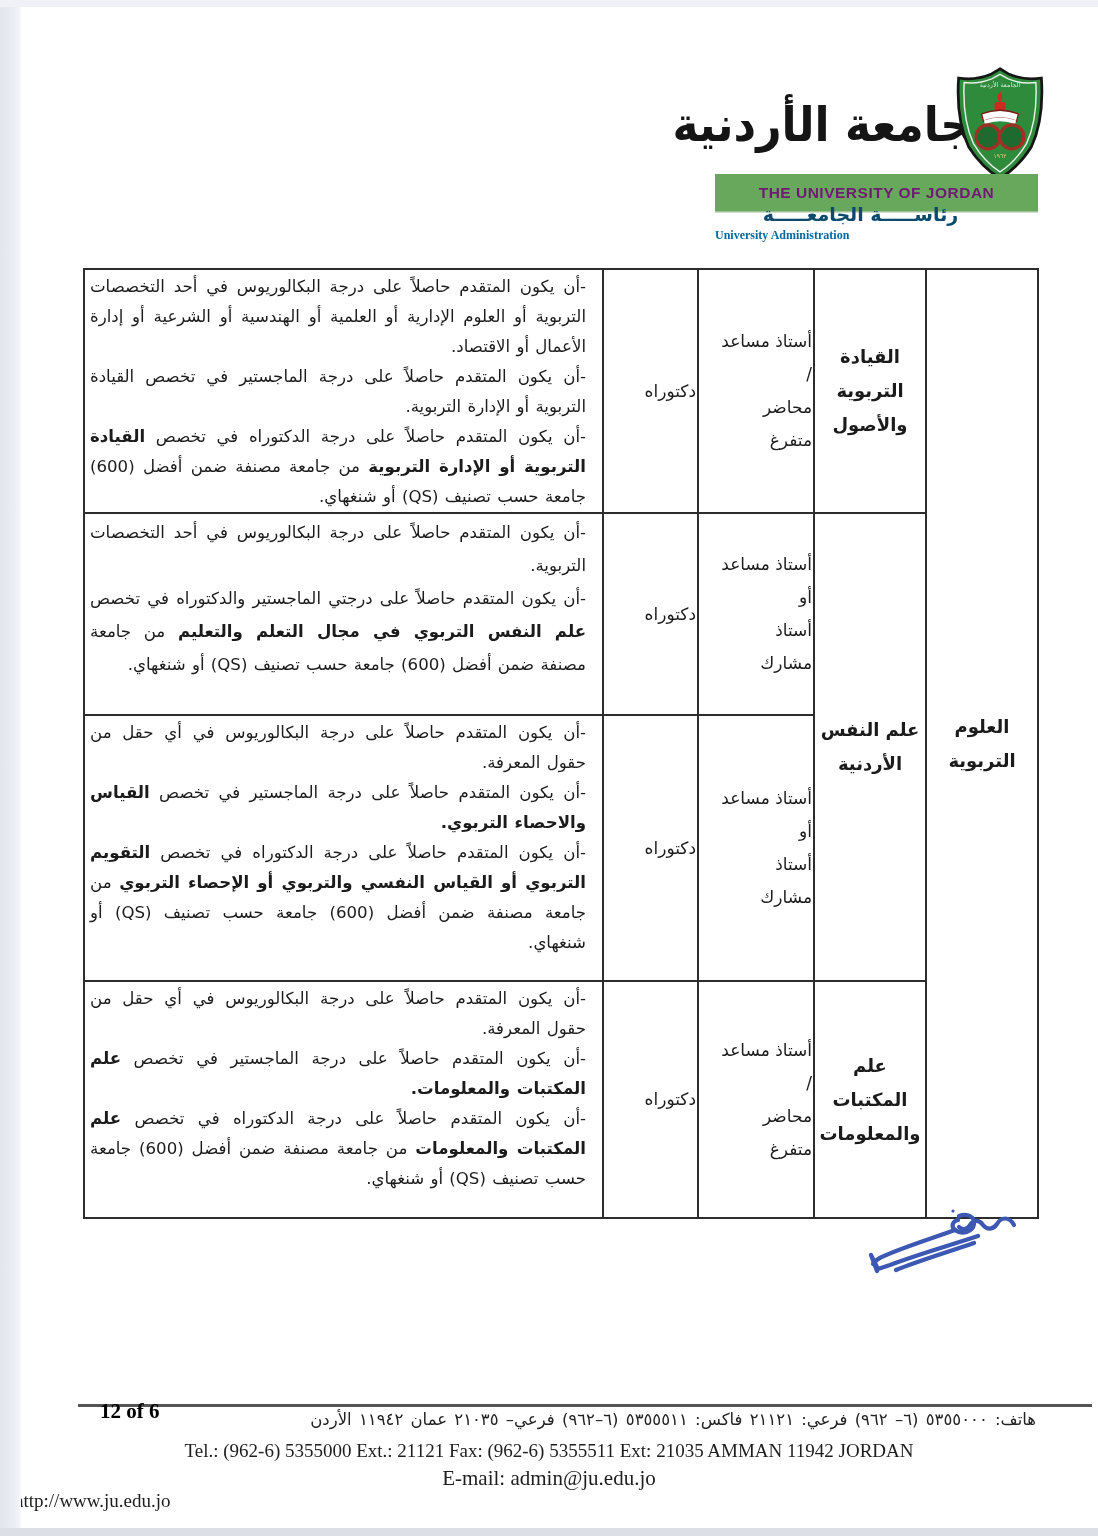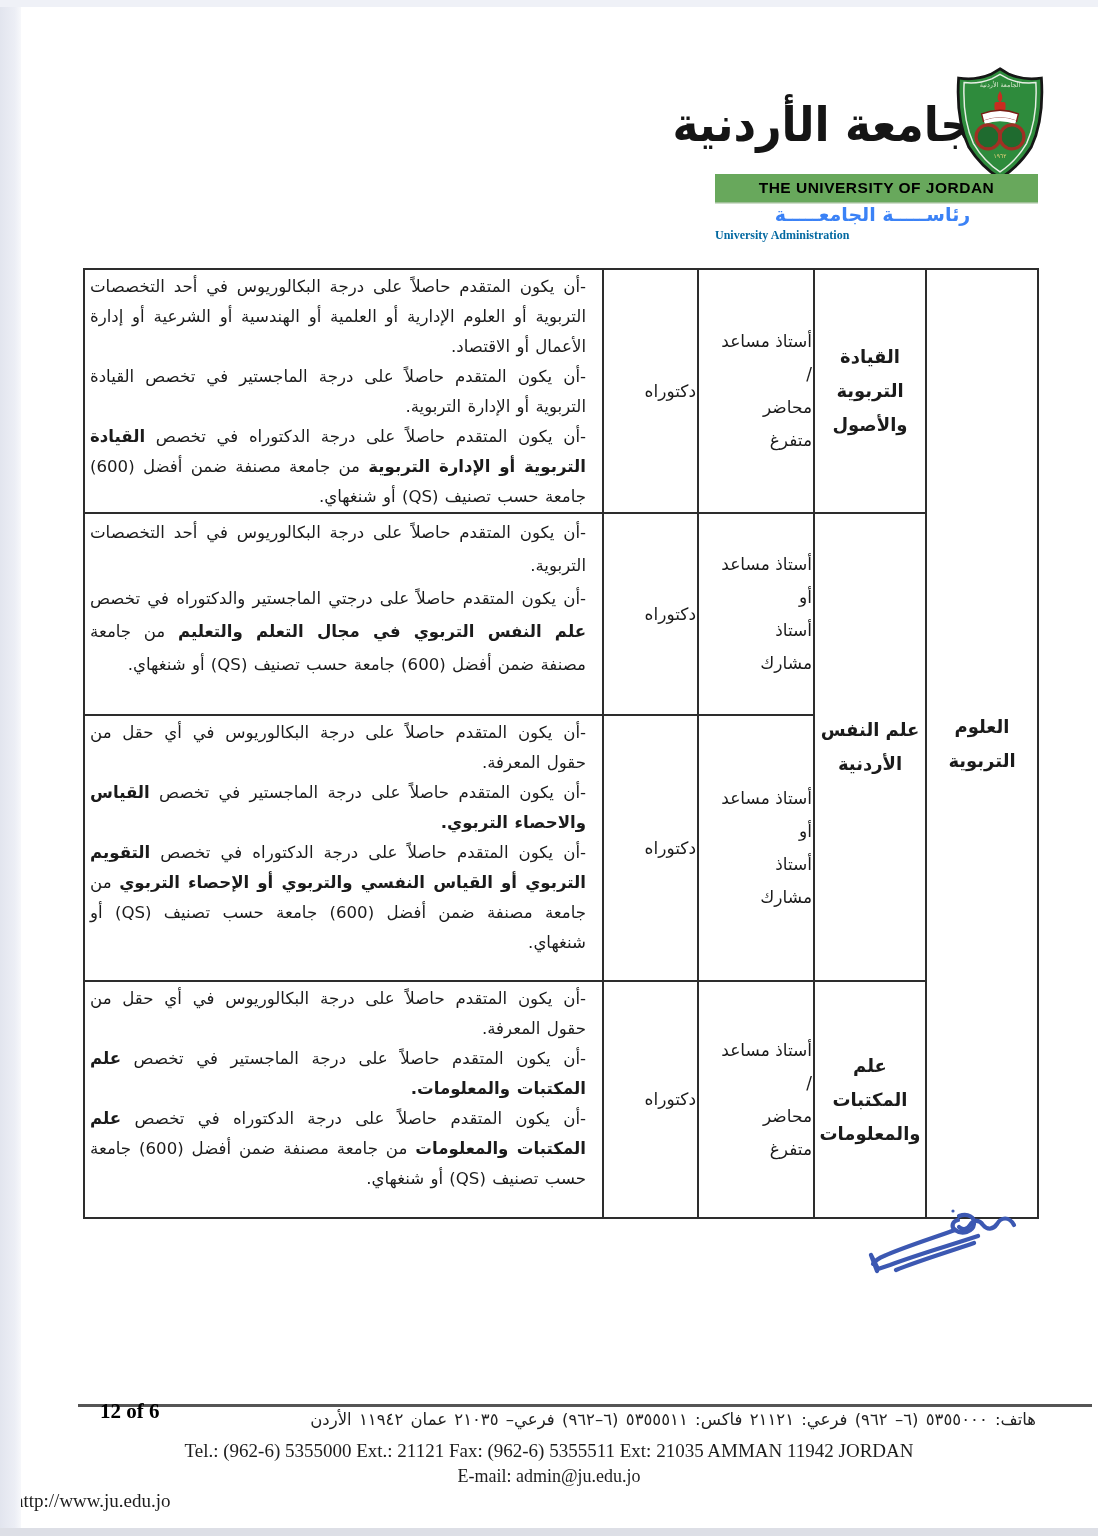--- a/index.html
+++ b/index.html
@@ -13,30 +13,30 @@
   .edge-top{position:absolute;left:0;top:0;width:1098px;height:7px;background:#eff1f7;z-index:6;}
   .edge-bottom{position:absolute;left:0;top:1528px;width:1098px;height:8px;background:#dddfe6;z-index:6;}
   .arabic-logo{
     position:absolute;right:142px;top:78px;width:236px;height:92px;
     display:flex;align-items:center;justify-content:center;
     font-weight:bold;font-size:44px;color:#151515;letter-spacing:-2px;
     transform:scaleY(1.08);white-space:nowrap;direction:rtl;
   }
   .crest{position:absolute;right:52px;top:66px;width:92px;height:116px;}
   .banner{
-    position:absolute;right:60px;top:174px;width:323px;height:28px;
+    position:absolute;right:60px;top:174px;width:323px;height:37px;
     display:flex;align-items:center;justify-content:center;
     font-family:"Liberation Sans",sans-serif;font-weight:bold;font-size:15.5px;
-    color:#000000;letter-spacing:0.5px;white-space:nowrap;
+    color:#701a75;letter-spacing:0.5px;white-space:nowrap;
     box-shadow:0 1.5px 0 #9fbf97;
     margin-left:23px;
   }
   .dept-ar{
-    position:absolute;right:64px;top:203px;width:323px;text-align:center;
-    direction:rtl;font-weight:bold;font-size:19px;color:#3b82f6;white-space:nowrap;
+    position:absolute;right:76px;top:203px;width:323px;text-align:center;
+    direction:rtl;font-weight:bold;font-size:19px;color:#0c4a6e;white-space:nowrap;
   }
   .dept-en{
     position:absolute;right:60px;top:228px;width:323px;
     font-family:"Liberation Serif",serif;font-weight:bold;font-size:12px;color:#0369a1;
     white-space:nowrap;
   }
 
   
   table.main{
     position:absolute;left:83px;top:268px;width:954px;height:945px;
@@ -74,21 +74,21 @@
   .contact-ar{
     position:absolute;right:62px;top:1410px;width:980px;direction:rtl;
     font-size:16.5px;color:#222;white-space:nowrap;word-spacing:2px;
   }
   .contact-en{
     position:absolute;left:0;top:1440px;width:1098px;text-align:center;
     font-family:"Liberation Serif",serif;font-size:19px;color:#1d1d1d;white-space:nowrap;
   }
   .footer-email{
     position:absolute;left:0;top:1466px;width:1098px;text-align:center;
-    font-family:"Liberation Serif",serif;font-size:18px;color:#1d1d1d;
+    font-family:"Liberation Serif",serif;font-size:21px;color:#1d1d1d;
   }
   .footer-url{
     position:absolute;left:14px;top:1490px;width:910px;
     font-family:"Liberation Serif",serif;font-size:19px;color:#1d1d1d;
   }
 </style>
 </head>
 <body>
 
 <div class="edge-left"></div>

